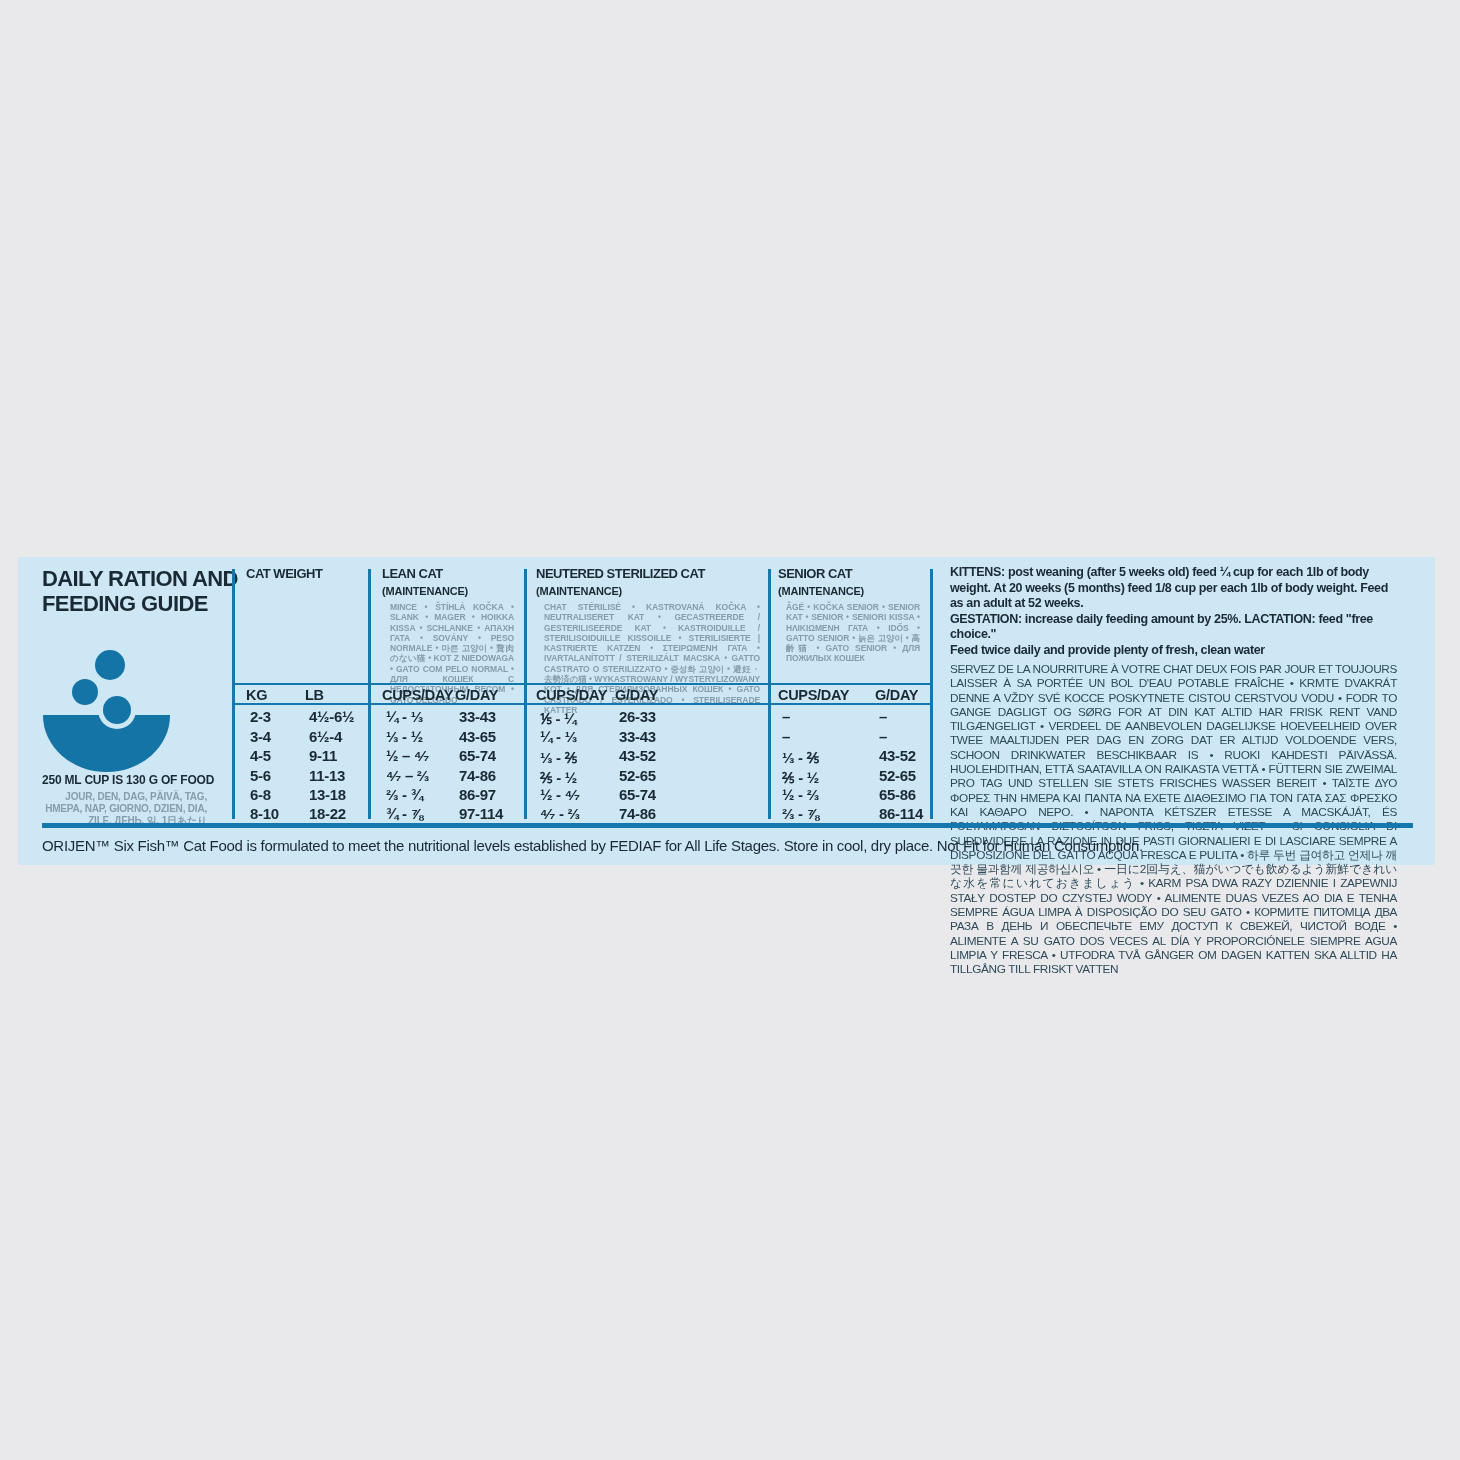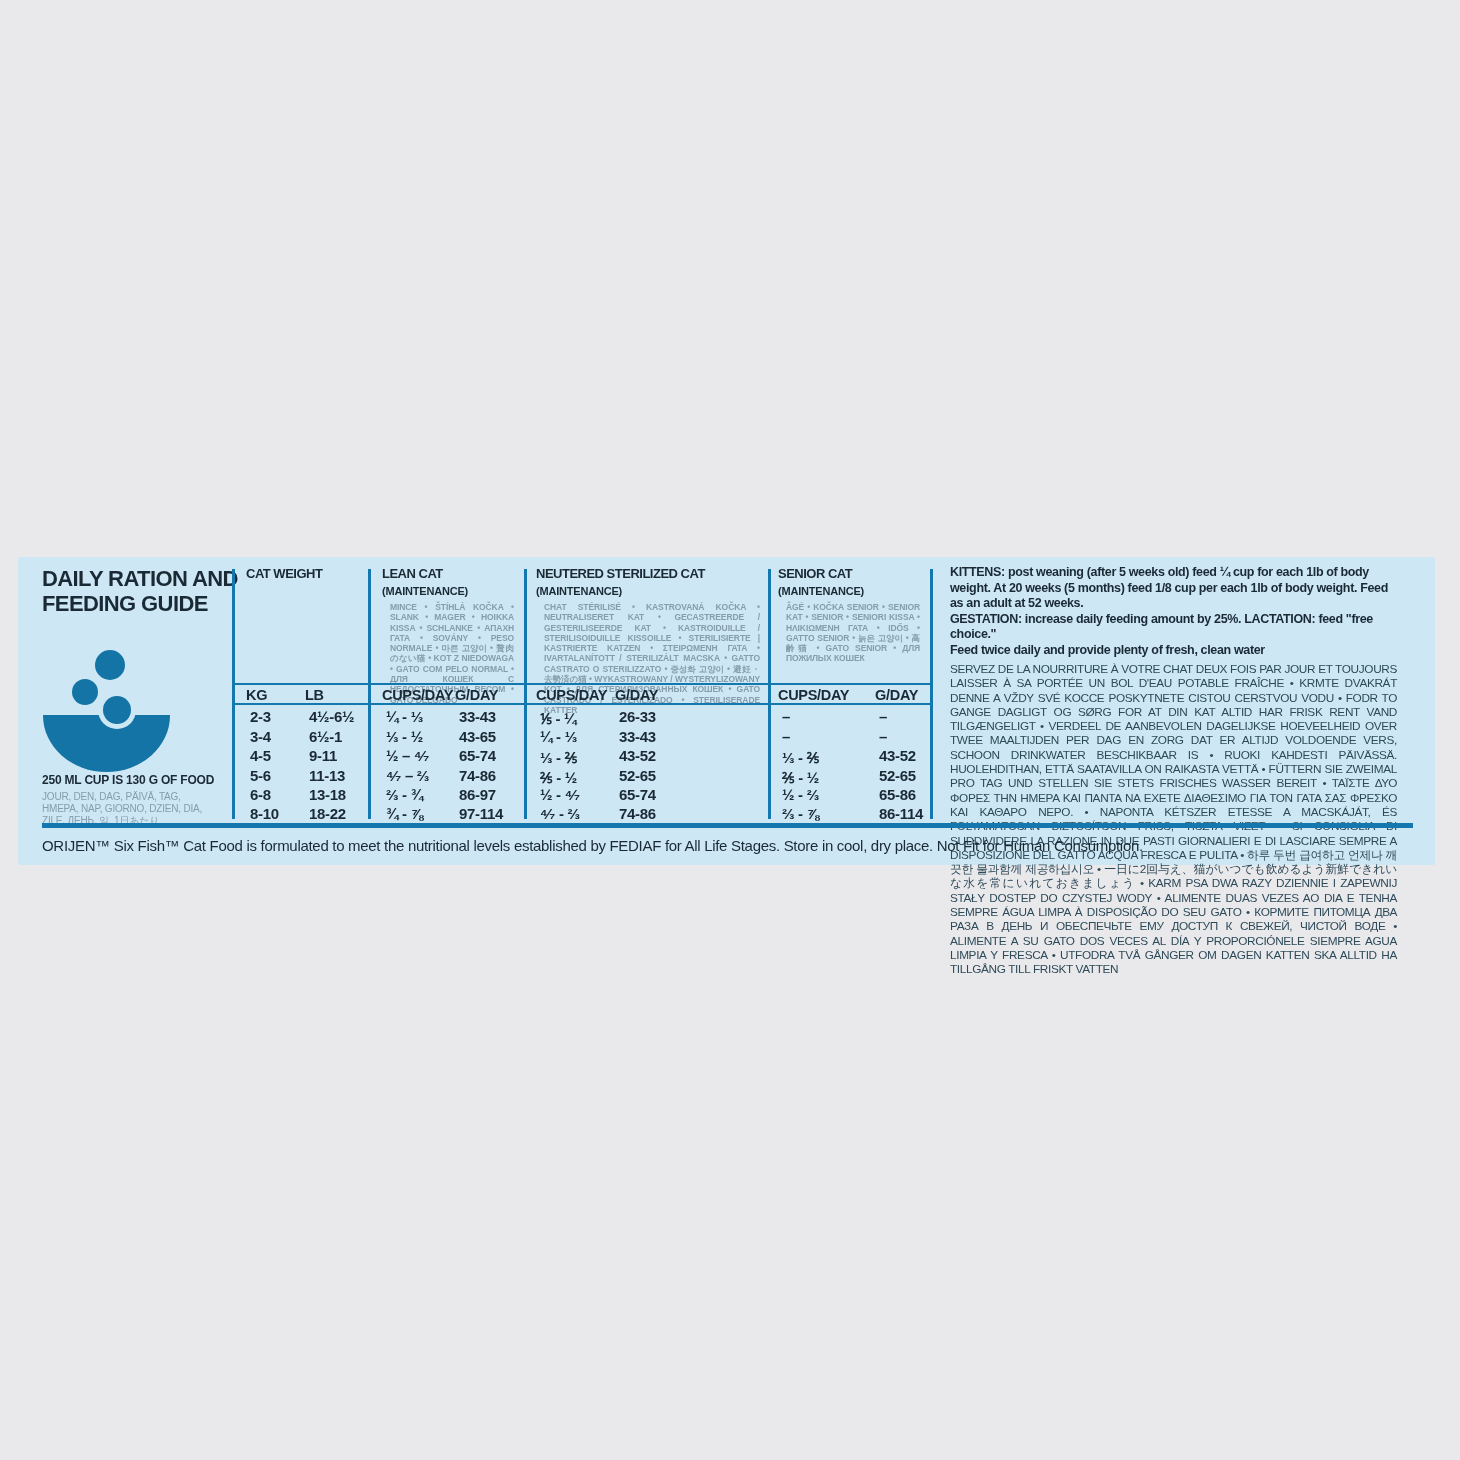--- a/index.html
+++ b/index.html
@@ -28,21 +28,21 @@
   .kib{position:absolute;background:#1474a6;border-radius:50%;}
   .kib1{left:52px;top:3px;width:30px;height:30px;}
   .kib2{left:29px;top:32px;width:26px;height:26px;}
   .kib3{left:60px;top:49px;width:28px;height:28px;box-shadow:0 0 0 5px #cee7f5;z-index:2;}
   .cup-note{
     position:absolute;left:24px;top:216px;
     font-size:12px;font-weight:bold;color:#1a2a35;letter-spacing:-0.2px;
   }
   .cup-langs{
     position:absolute;left:24px;top:234px;width:165px;
-    font-size:10px;line-height:12px;font-weight:normal;color:#859dac;letter-spacing:-0.2px;
+    font-size:10px;line-height:12px;font-weight:bold;color:#859dac;letter-spacing:-0.2px;text-align:right;
   }
   
   .vline{position:absolute;top:12px;height:250px;width:3px;background:#1478ae;}
   .v1{left:214px}.v2{left:350px}.v3{left:506px}.v4{left:750px}.v5{left:912px}
   .hline{position:absolute;left:214px;width:701px;height:2px;background:#1478ae;}
   .h-top{top:126px}.h-bot{top:146px}
   .thick-rule{position:absolute;left:24px;top:266px;width:1371px;height:5px;background:#1478ae;}
   
   .colhead{position:absolute;top:8px;color:#1a2a35;}
   .colhead .h{font-size:13px;font-weight:bold;line-height:18px;letter-spacing:-0.5px;}
@@ -147,21 +147,21 @@
     <span class="c-lb">4½-6½</span>
     <span class="c-lcups">¼ - ⅓</span>
     <span class="c-lg">33-43</span>
     <span class="c-ncups">⅕ - ¼</span>
     <span class="c-ng">26-33</span>
     <span class="c-scups">–</span>
     <span class="c-sg">–</span>
   </div>
   <div class="trow r1">
     <span class="c-kg">3-4</span>
-    <span class="c-lb">6½-1</span>
+    <span class="c-lb">6½-4</span>
     <span class="c-lcups">⅓ - ½</span>
     <span class="c-lg">43-65</span>
     <span class="c-ncups">¼ - ⅓</span>
     <span class="c-ng">33-43</span>
     <span class="c-scups">–</span>
     <span class="c-sg">–</span>
   </div>
   <div class="trow r2">
     <span class="c-kg">4-5</span>
     <span class="c-lb">9-11</span>

